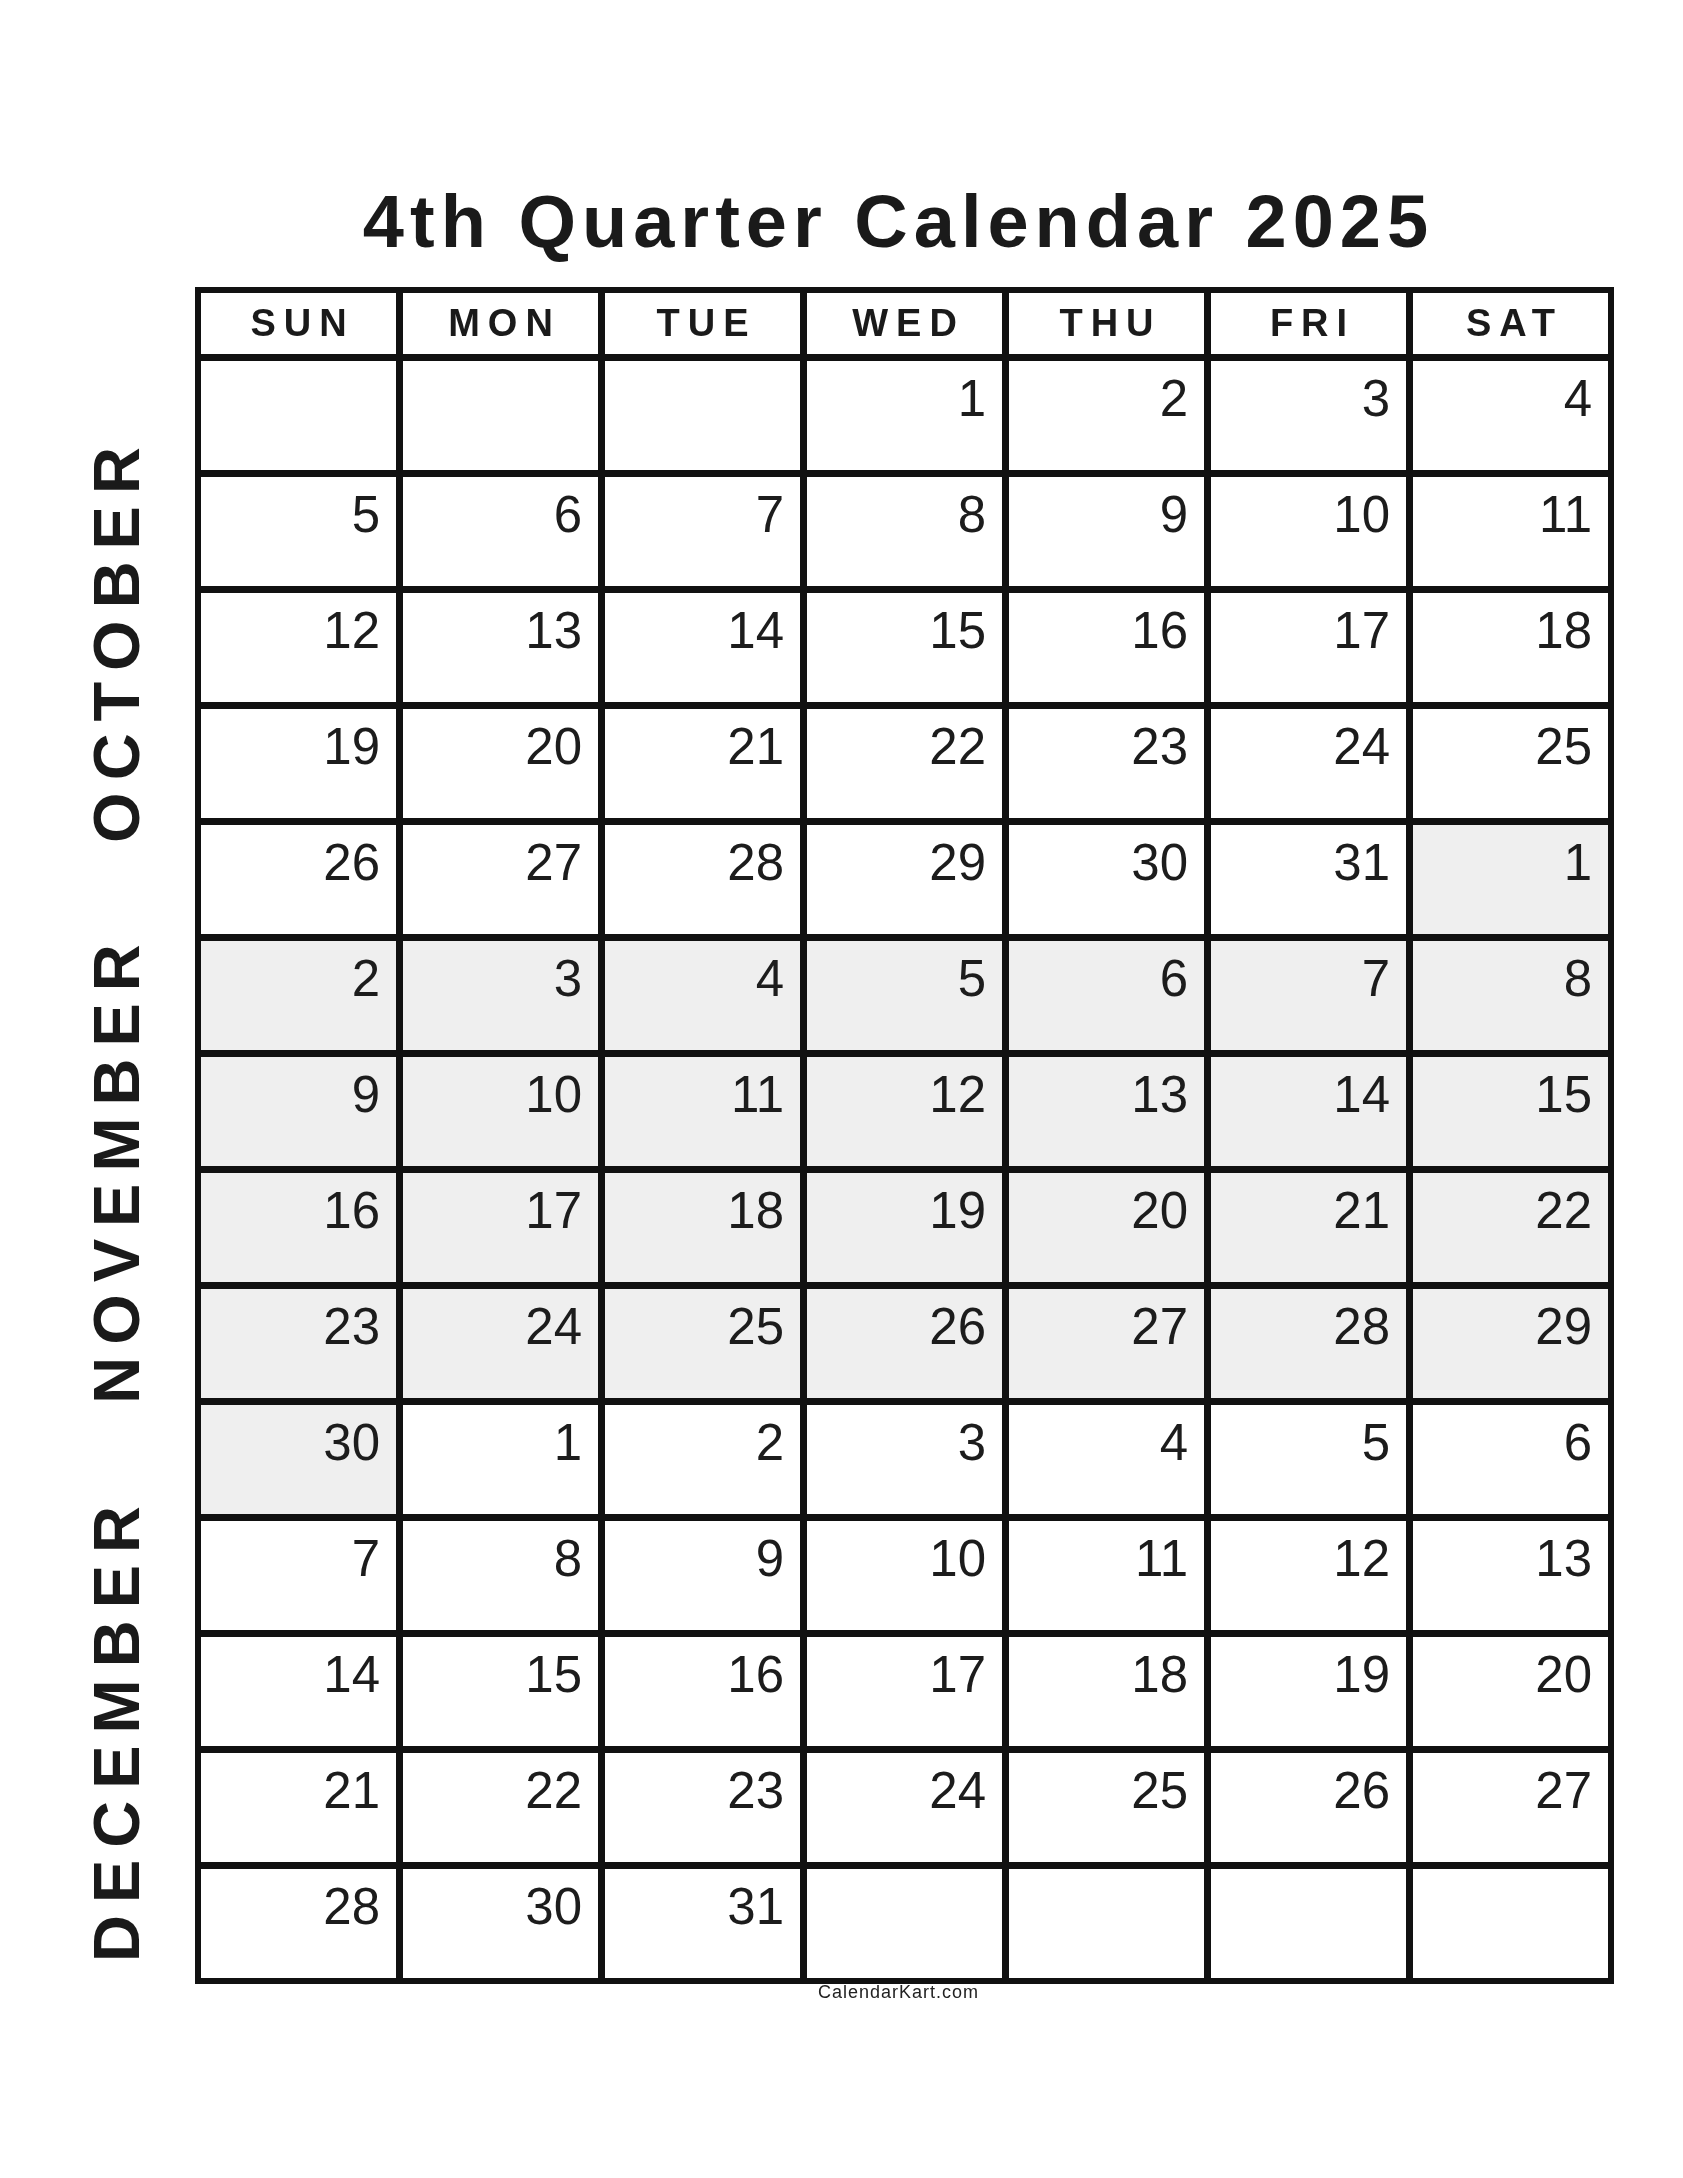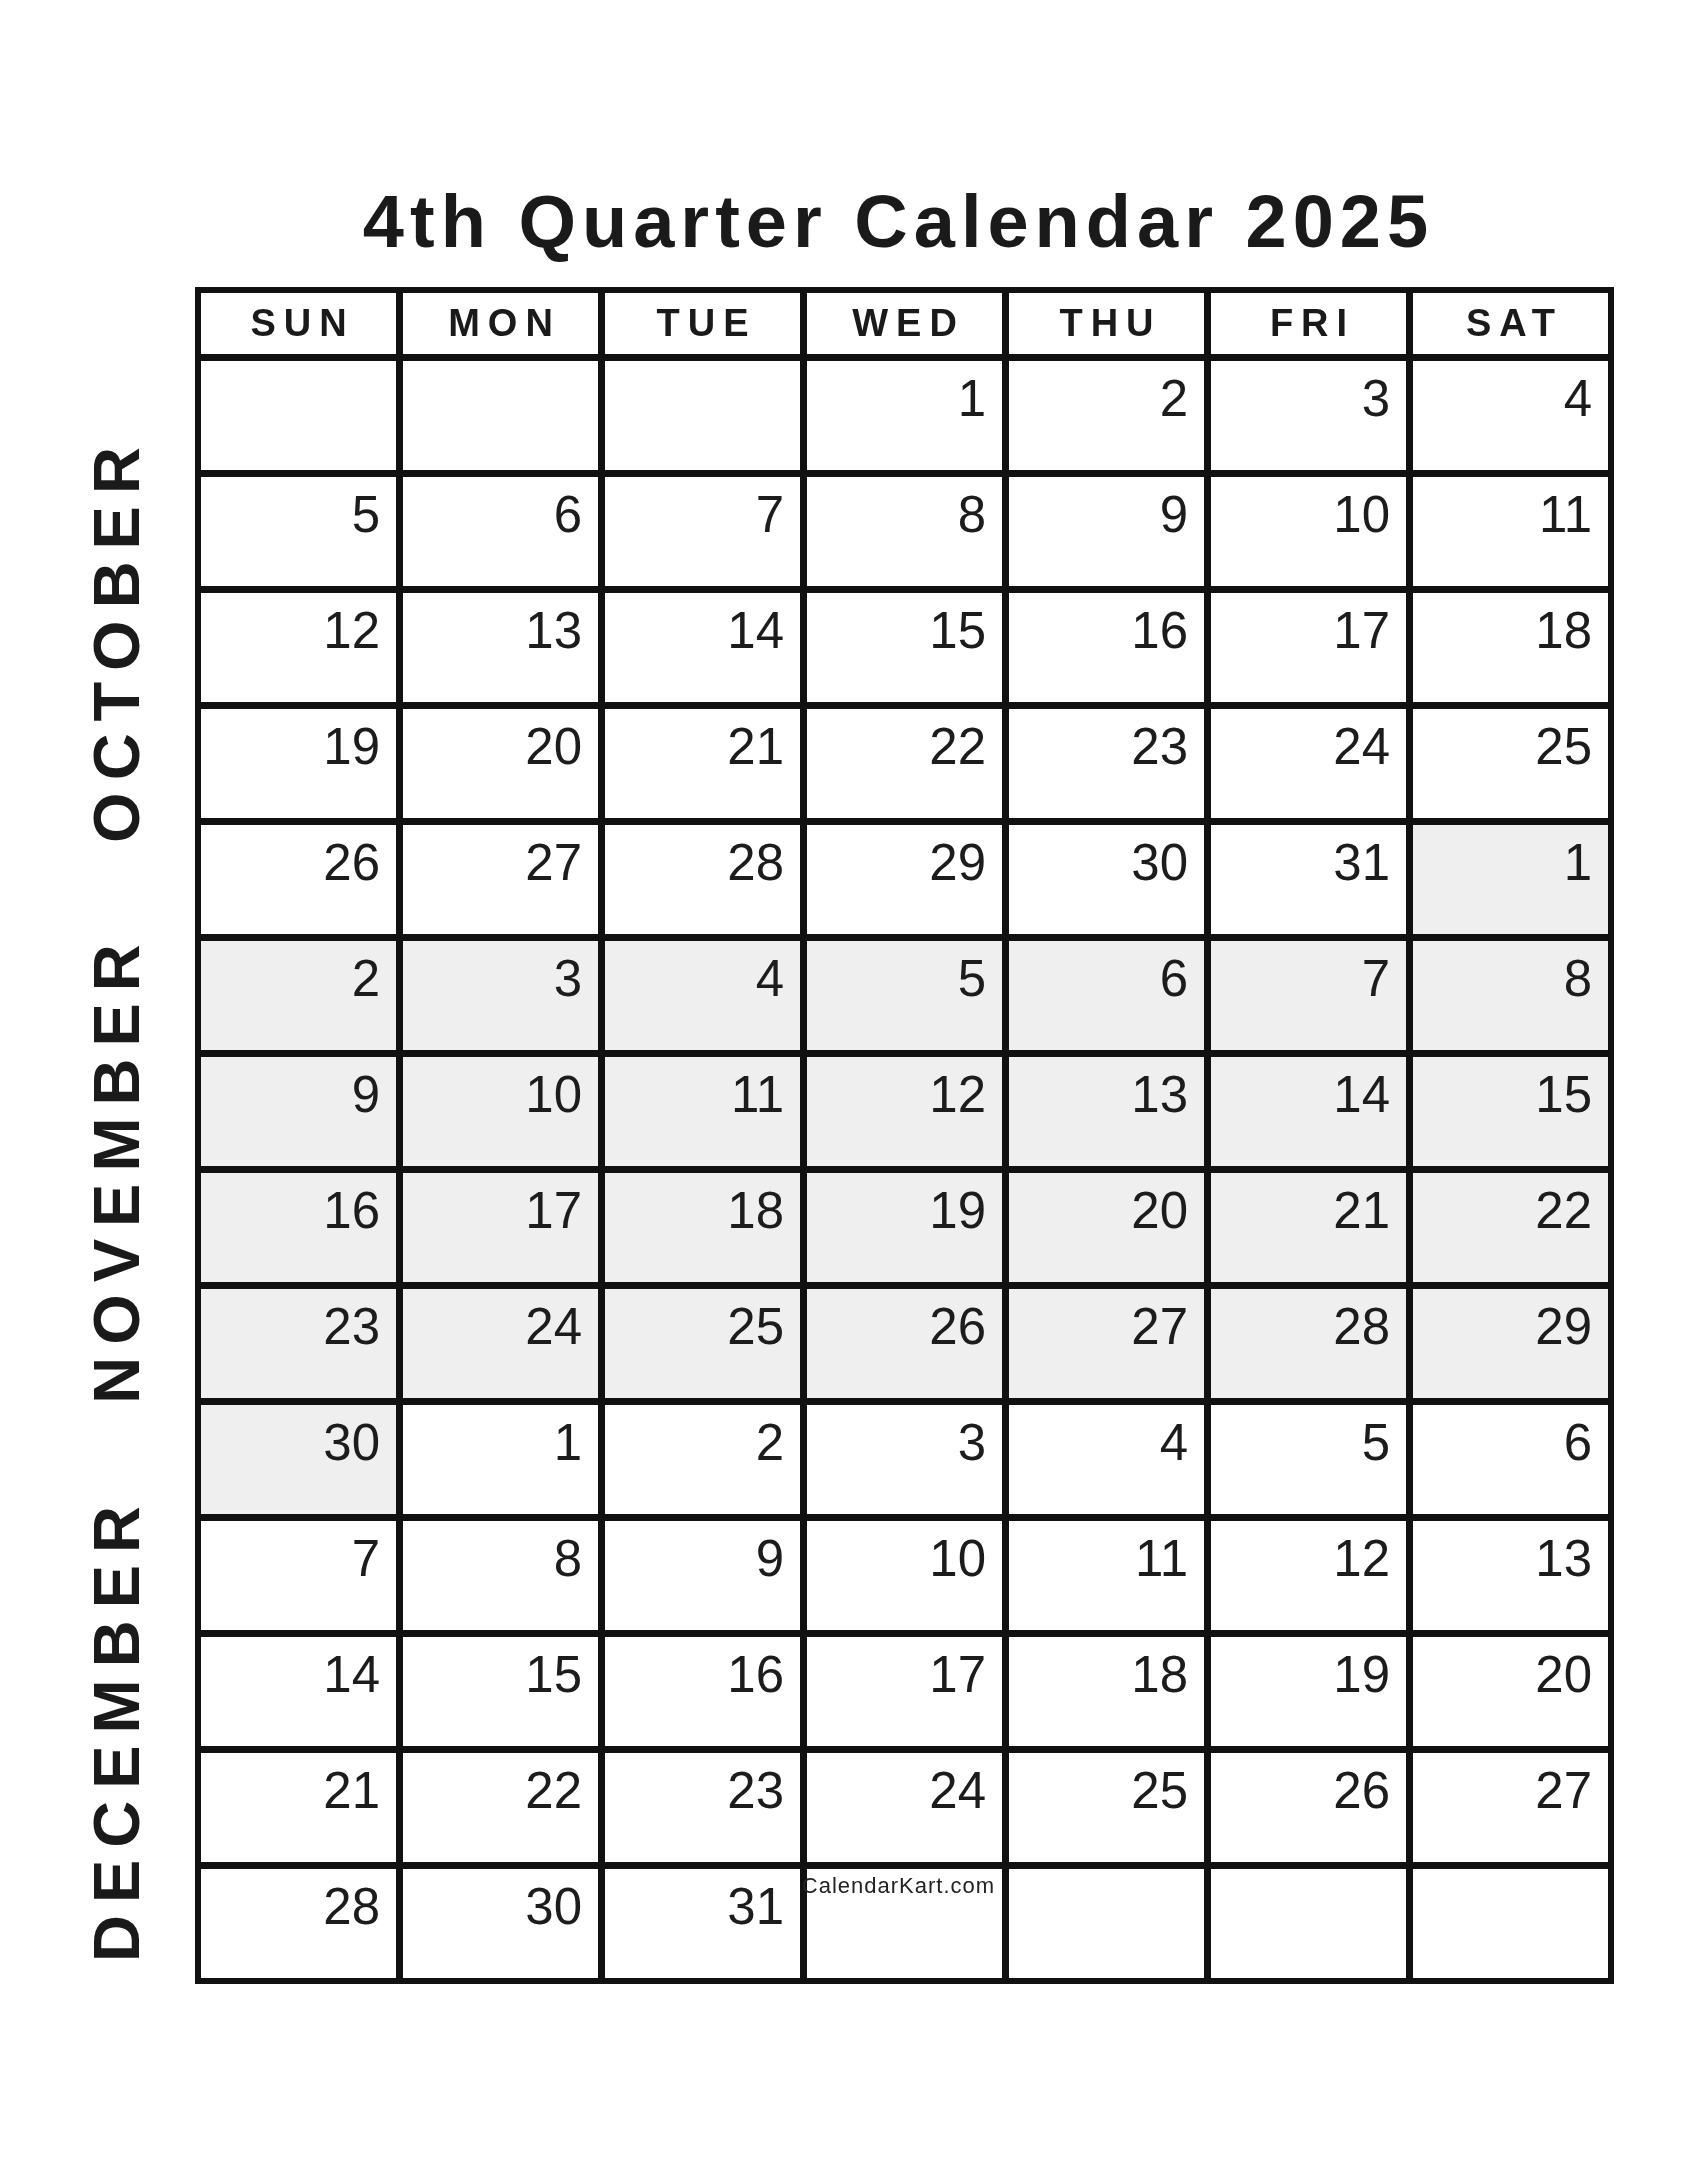--- a/index.html
+++ b/index.html
@@ -57,23 +57,23 @@
     position: absolute;
     transform: translate(-50%, -50%) rotate(-90deg);
     font-size: 65px;
     font-weight: 700;
     letter-spacing: 12px;
     white-space: nowrap;
     color: #1a1a1a;
   }
   .footer {
     position: absolute;
-    left: 195px; top: 1873px; width: 1407px;
+    left: 195px; top: 1982px; width: 1407px;
     text-align: center;
-    font-size: 22px;
+    font-size: 18px;
     color: #222222;
     letter-spacing: 1px;
   }
 </style>
 </head>
 <body style="--shaded: #efefef; --grid-line: #111111;">
 
 <div class="title">4th Quarter Calendar 2025</div>
 
 <div class="month-label" style="left:116px; top:639px;">OCTOBER</div>

